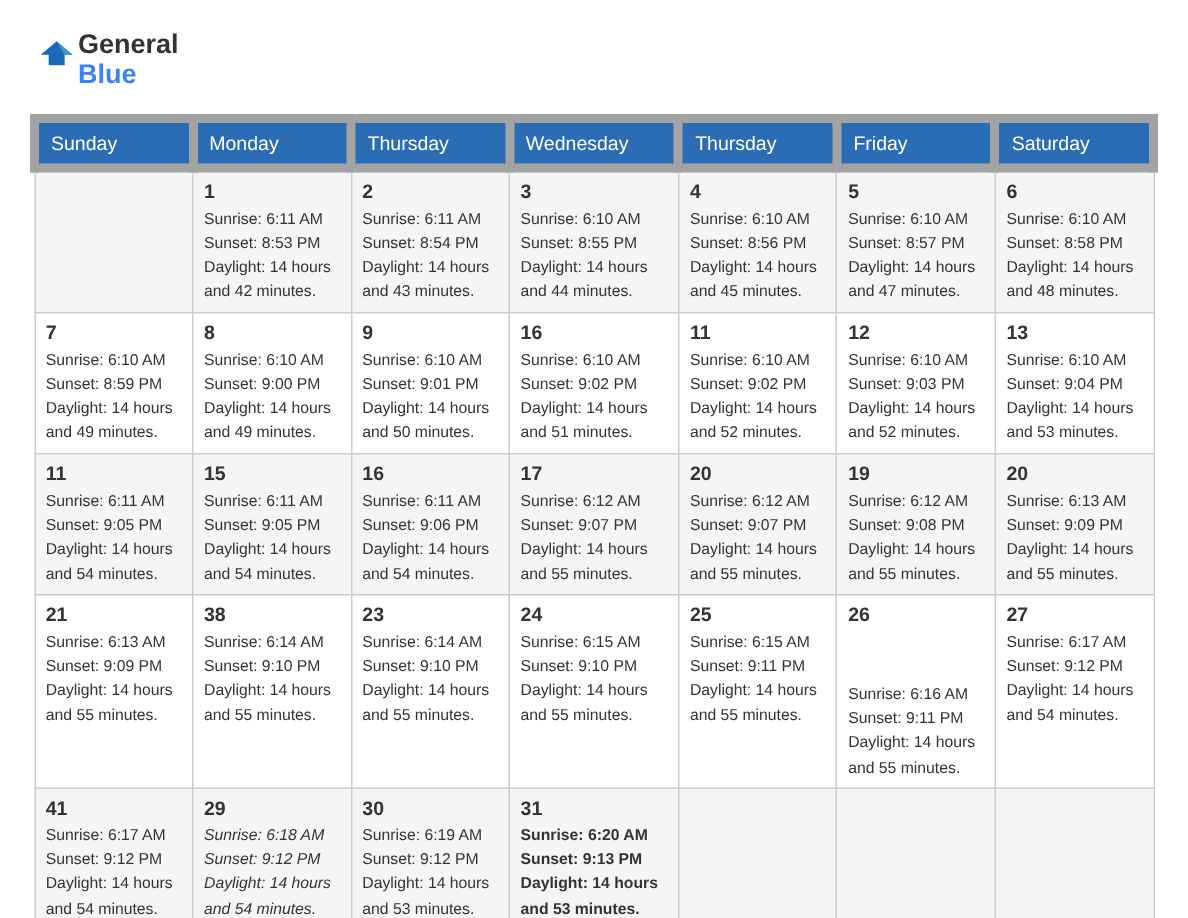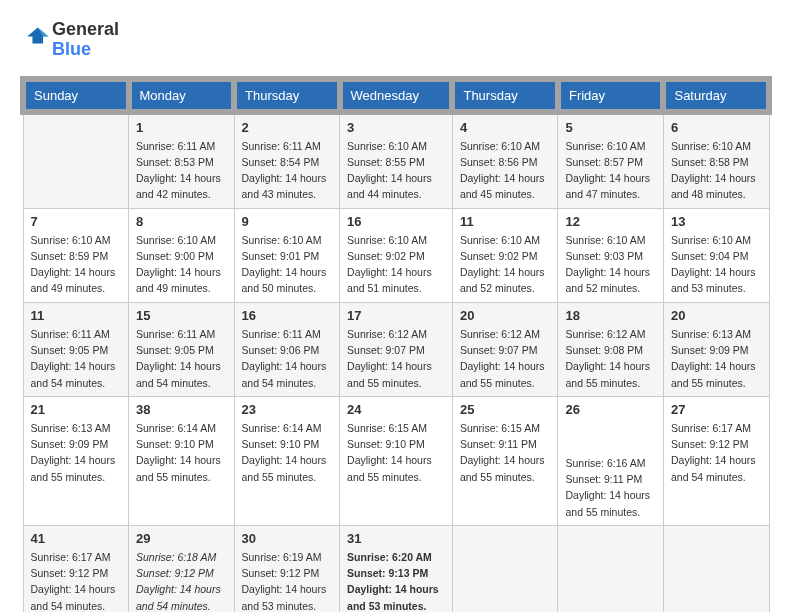--- a/index.html
+++ b/index.html
@@ -244,21 +244,21 @@
 and 55 minutes.</div>
         </td>
         <td>
           <span class="day-num">20</span>
           <div class="day-info" style="white-space: pre-line;">Sunrise: 6:12 AM
 Sunset: 9:07 PM
 Daylight: 14 hours
 and 55 minutes.</div>
         </td>
         <td>
-          <span class="day-num">18</span>
+          <span class="day-num">19</span>
           <div class="day-info" style="white-space: pre-line;">Sunrise: 6:12 AM
 Sunset: 9:08 PM
 Daylight: 14 hours
 and 55 minutes.</div>
         </td>
         <td>
           <span class="day-num">20</span>
           <div class="day-info" style="white-space: pre-line;">Sunrise: 6:13 AM
 Sunset: 9:09 PM
 Daylight: 14 hours

